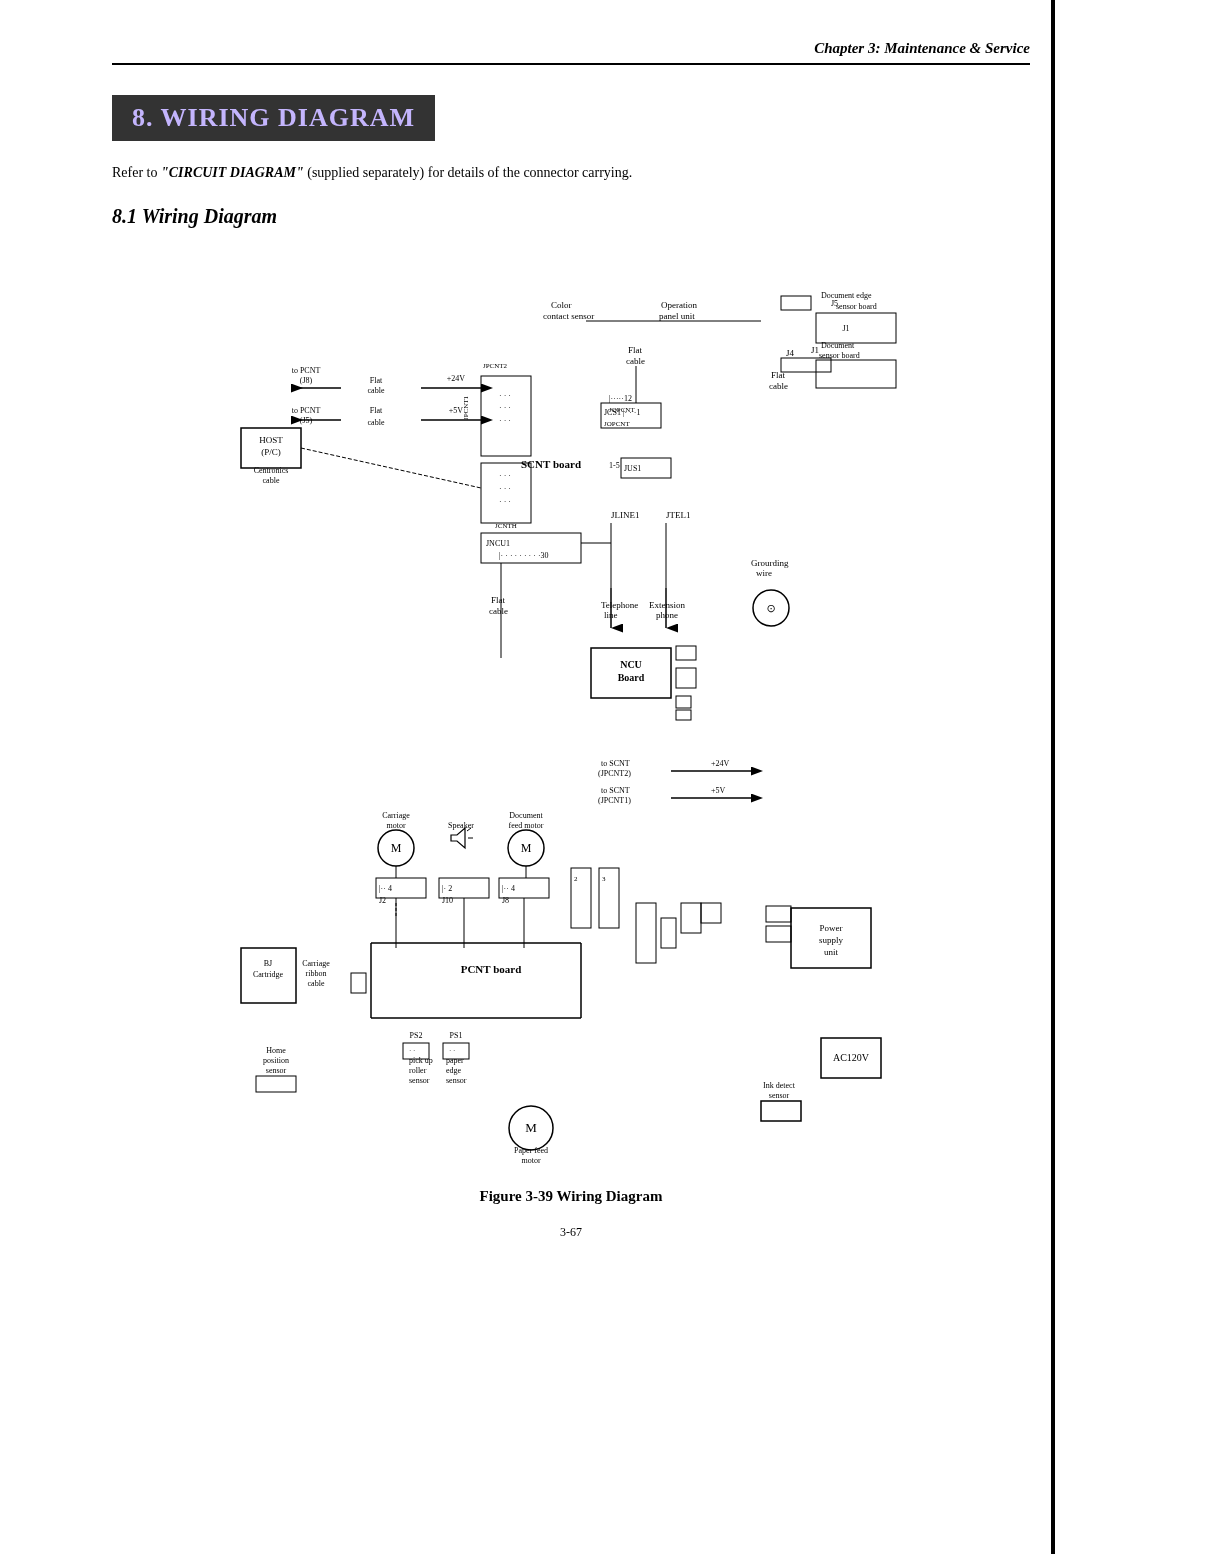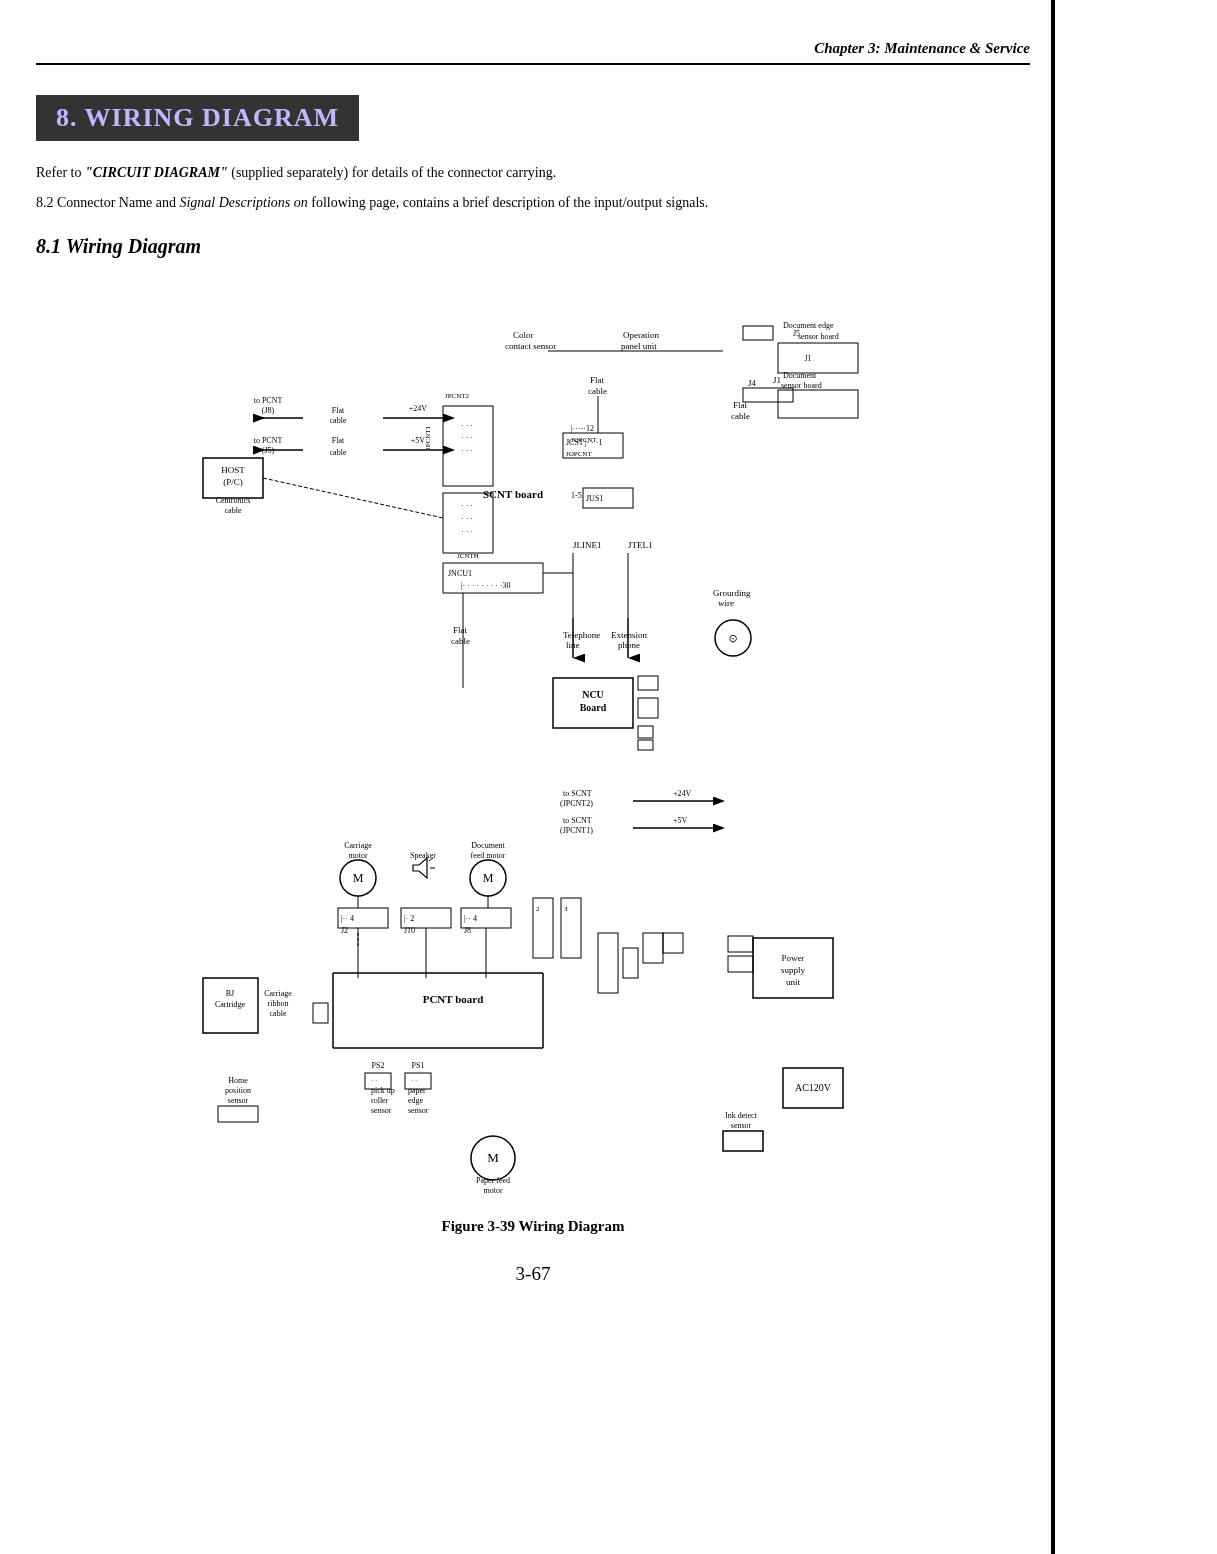--- a/index.html
+++ b/index.html
@@ -9,21 +9,21 @@
       font-size: 14px;
       color: #000;
       width: 1217px;
       min-height: 1554px;
       position: relative;
     }
 
     .page-container {
       width: 1110px;
       min-height: 1554px;
-      padding: 40px 80px 60px 36px;
+      padding: 40px 80px 60px 112px;
       position: relative;
     }
 
     
     .page-header {
       display: flex;
       justify-content: flex-end;
       border-bottom: 2px solid #000;
       padding-bottom: 6px;
       margin-bottom: 30px;
@@ -77,26 +77,26 @@
       display: flex;
       justify-content: center;
       margin: 20px 0;
     }
 
     .figure-caption {
       text-align: center;
       font-weight: bold;
       font-size: 15px;
       margin-top: 12px;
-      margin-bottom: 28px;
+      margin-bottom: 20px;
     }
 
     .page-number {
       text-align: center;
-      font-size: 19px;
+      font-size: 12px;
       margin-top: 20px;
     }
 
     
     .right-border {
       position: absolute;
       right: 55px;
       top: 0;
       bottom: 0;
       width: 4px;
@@ -122,23 +122,20 @@
 
   
   <div class="section-title-box">
     <span>8. </span><span>WIRING DIAGRAM</span>
   </div>
 
   
   <p class="body-text">
     <span>Refer to </span><span class="italic-quote">"CIRCUIT DIAGRAM"</span><span> (supplied separately) for details of the connector carrying.</span>
   </p>
-  <p class="body-text">
-    <span>8.2 Connector Name and </span><span class="italic-text">Signal Descriptions on</span><span> following page, contains a brief description of the input/output signals.</span>
-  </p>
 
   
   <p class="subsection-title">8.1 Wiring Diagram</p>
 
   
   <div class="diagram-container">
     <svg width="700" height="480" viewBox="0 0 700 480">
 
       <rect x="0" y="0" width="700" height="480" fill="white" stroke="none"></rect>
 

